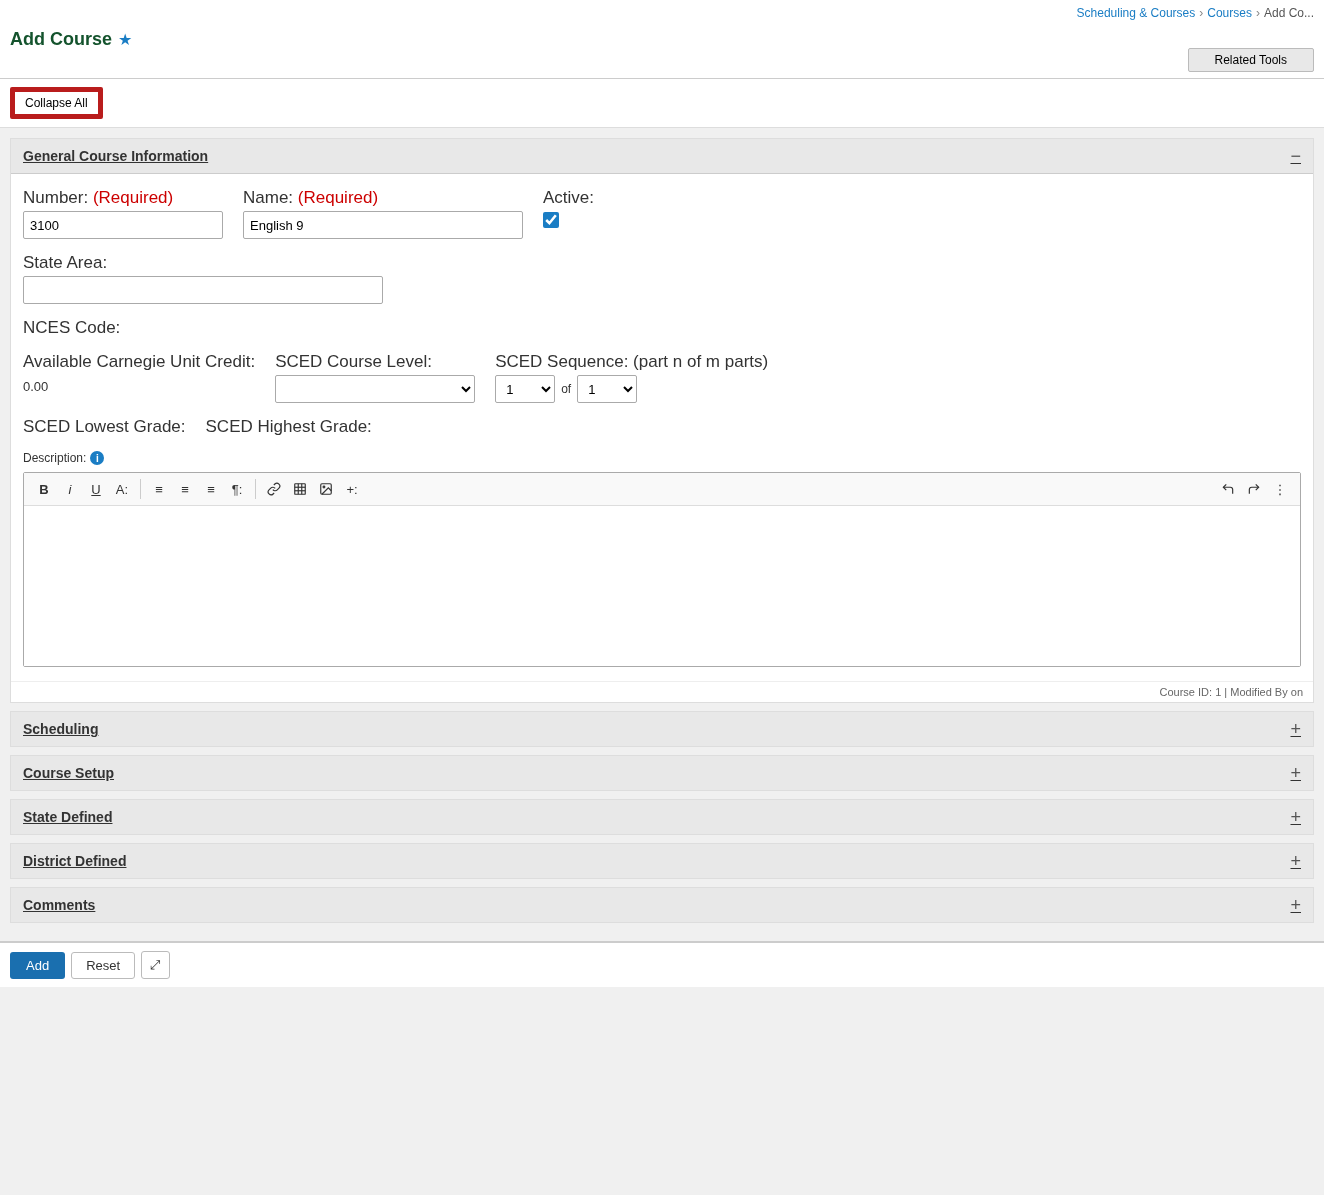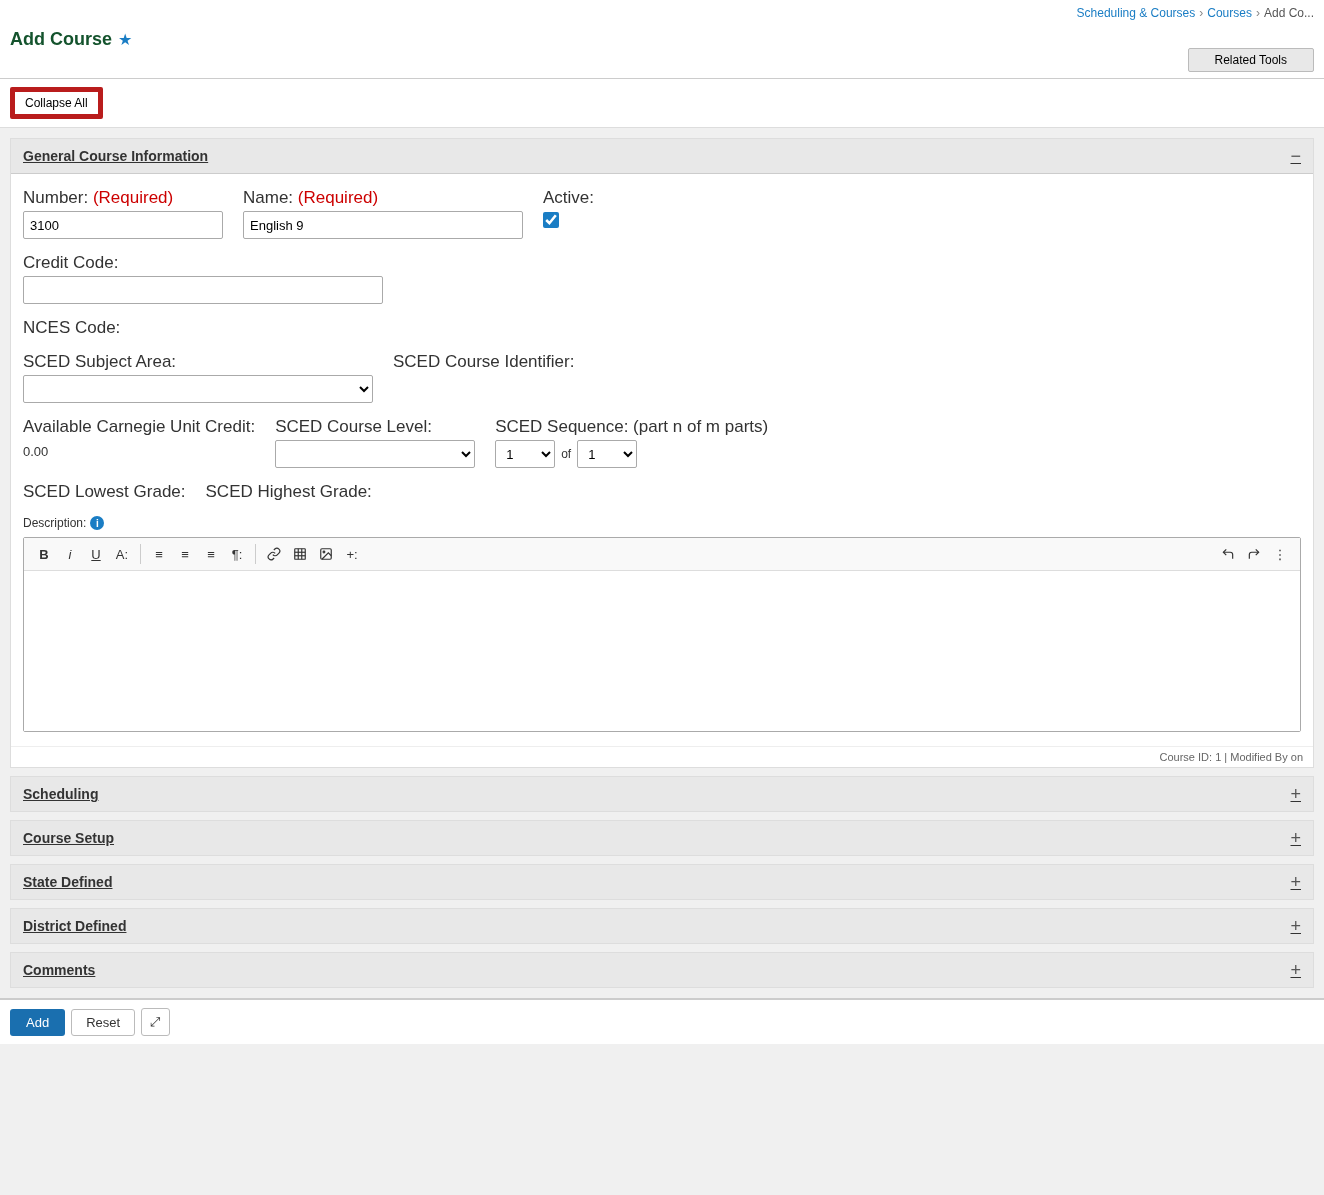--- a/index.html
+++ b/index.html
@@ -240,21 +240,21 @@
 
     
     .bottom-bar {
       background: #fff;
       border-top: 2px solid #ccc;
       padding: 8px 10px;
       display: flex;
       align-items: center;
       gap: 6px;
       position: sticky;
-      bottom: 8px;
+      bottom: 0;
     }
     .btn-add {
       background: #1a6faf;
       color: #fff;
       border: none;
       padding: 6px 16px;
       font-size: 13px;
       cursor: pointer;
       border-radius: 3px;
     }
@@ -333,42 +333,31 @@
           <input type="text" class="form-input field-name" value="English 9" style="">
         </div>
         <div class="form-group checkbox-wrapper">
           <label class="form-label">Active:</label>
           <input type="checkbox" checked="" style="">
         </div>
       </div>
 
       <div class="form-row">
         <div class="form-group">
-          <label class="form-label">Credit Code:</label>
+          <label class="form-label">State Area:</label>
           <input type="text" class="form-input field-statecode" style="">
         </div>
       </div>
 
       <div class="form-row">
         <div class="form-group">
           <label class="form-label">NCES Code:</label>
         </div>
       </div>
 
-      <div class="form-row">
-        <div class="form-group">
-          <label class="form-label">SCED Subject Area:</label>
-          <select class="form-select field-sced-subject">
-            <option value=""></option>
-          </select>
-        </div>
-        <div class="form-group">
-          <label class="form-label">SCED Course Identifier:</label>
-        </div>
-      </div>
 
       <div class="form-row">
         <div class="form-group">
           <label class="form-label">Available Carnegie Unit Credit:</label>
           <span class="field-value">0.00</span>
         </div>
         <div class="form-group">
           <label class="form-label">SCED Course Level:</label>
           <select class="form-select field-sced-level">
             <option value=""></option>

